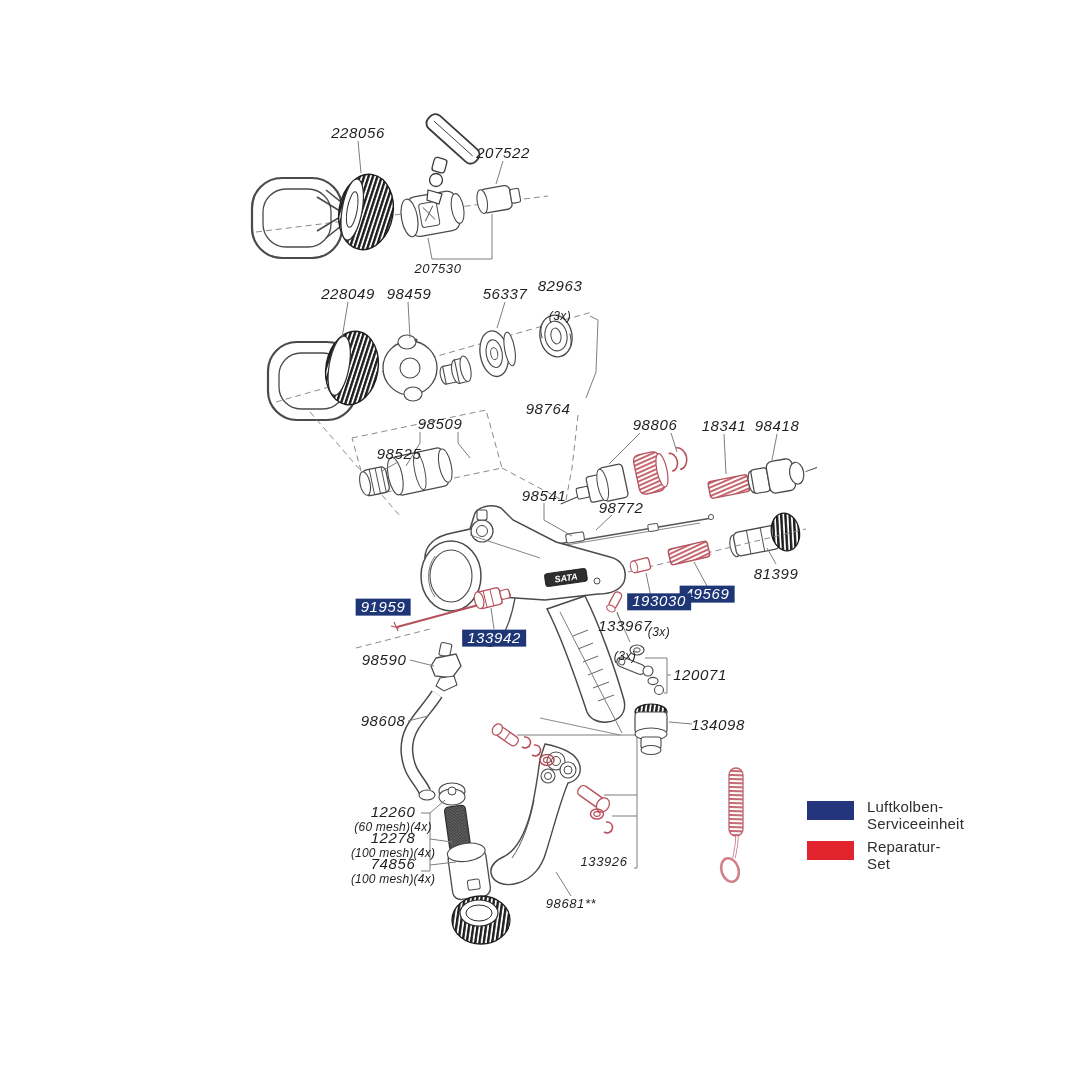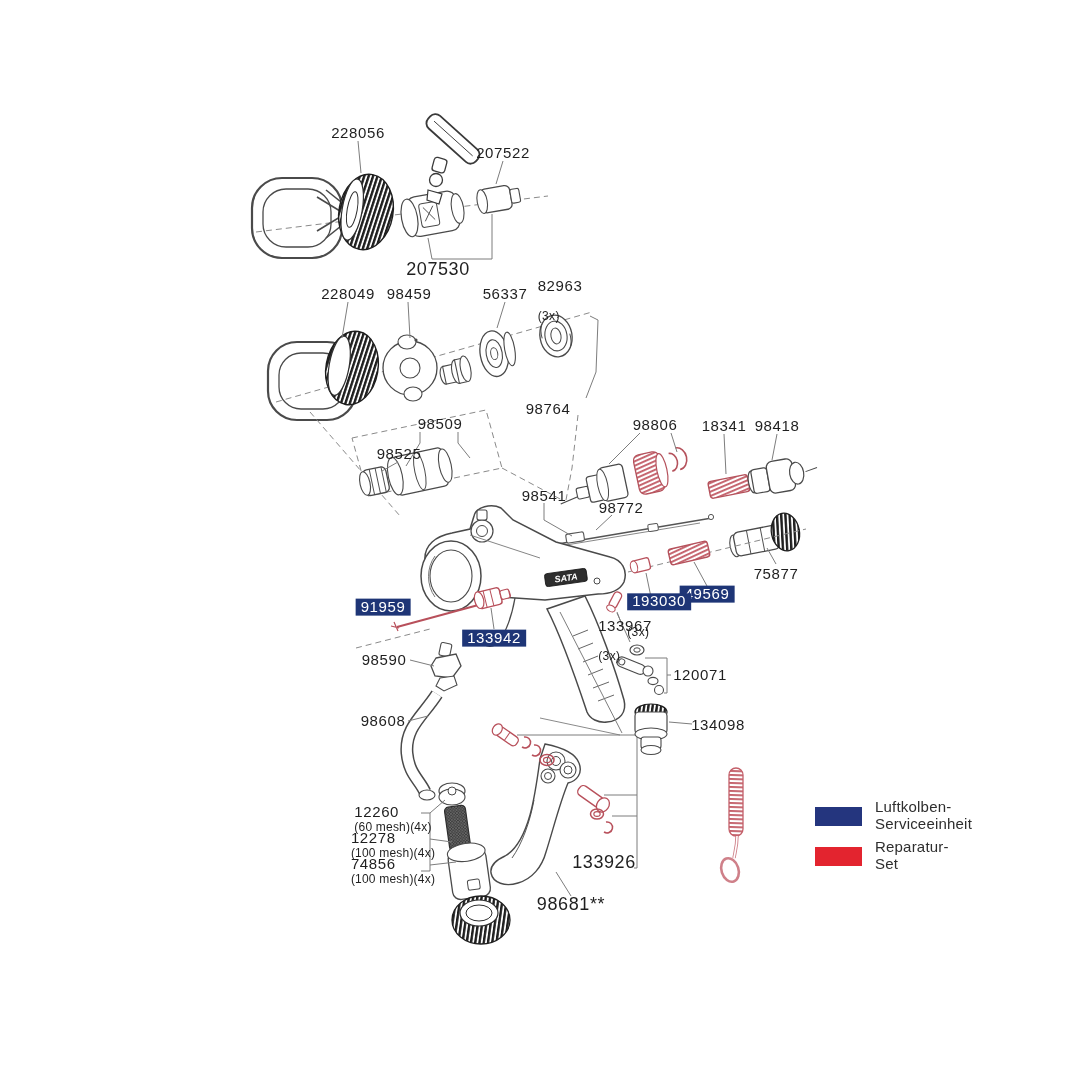--- a/index.html
+++ b/index.html
@@ -1,27 +1,27 @@
 <!DOCTYPE html>
 <html><head>
 <meta charset="utf-8">
 <style>
   html,body{margin:0;padding:0;background:#fff;}
   #stage{position:relative;width:1066px;height:1066px;background:#fff;overflow:hidden;
          font-family:"Liberation Sans",sans-serif;}
   svg{position:absolute;left:0;top:0;}
-  .lbl{position:absolute;transform:translate(-50%,-50%);text-align:left;
-       font-size:15px;letter-spacing:.6px;color:#1f1f1f;white-space:nowrap;line-height:1.05;}
+  .lbl{position:absolute;transform:translate(-50%,-50%);text-align:center;
+       font-size:15px;letter-spacing:.6px;color:#1f1f1f;white-space:nowrap;line-height:1.05;font-style:italic;}
   .lbl .t{display:block;}
-  .lbl.big{font-size:18px;}
+  .lbl.big{font-size:13px;}
   .lbl .t.hl{display:inline-block;background:#1e3576;color:#fff;padding:0 5px 1px 5px;}
   .lbl .qty{display:block;font-size:12px;letter-spacing:.4px;color:#1f1f1f;margin-top:16px;}
   .lbl .sub{display:block;font-size:12px;letter-spacing:.2px;color:#1f1f1f;margin-top:1px;}
   .legend{position:absolute;left:803px;top:798px;width:230px;}
-  .legend-row{position:absolute;left:12px;display:flex;align-items:center;}
+  .legend-row{position:absolute;left:4px;display:flex;align-items:flex-start;}
   .swatch{width:47px;height:19px;flex:0 0 auto;margin-right:13px;margin-top:3px;}
   .swatch.blue{background:#24357e;}
   .swatch.red{background:#e3242f;}
   .legend-text{font-size:15px;color:#2e2e2e;line-height:17px;letter-spacing:.2px;}
 </style>
 </head>
 <body>
 
 <div id="stage">
 
@@ -421,21 +421,21 @@
       <span class="t">98418</span>
     </div>
 
   <div class="lbl" style="left:544px;top:496px">
       <span class="t">98541</span>
     </div>
   <div class="lbl" style="left:621px;top:508px">
       <span class="t">98772</span>
     </div>
   <div class="lbl" style="left:776px;top:574px">
-      <span class="t">75877</span>
+      <span class="t">81399</span>
     </div>
 
   <div class="lbl" style="left:383px;top:607px"><span class="t hl">91959</span></div>
   <div class="lbl" style="left:494px;top:638px"><span class="t hl">133942</span></div>
   <div class="lbl" style="left:707px;top:594px"><span class="t hl">49569</span></div>
   <div class="lbl" style="left:659px;top:616px"><span class="t hl">193030</span><span class="qty">(3x)</span></div>
   <div class="lbl" style="left:625px;top:640px">
       <span class="t">133967</span>
       <span class="qty">(3x)</span>
     </div>

